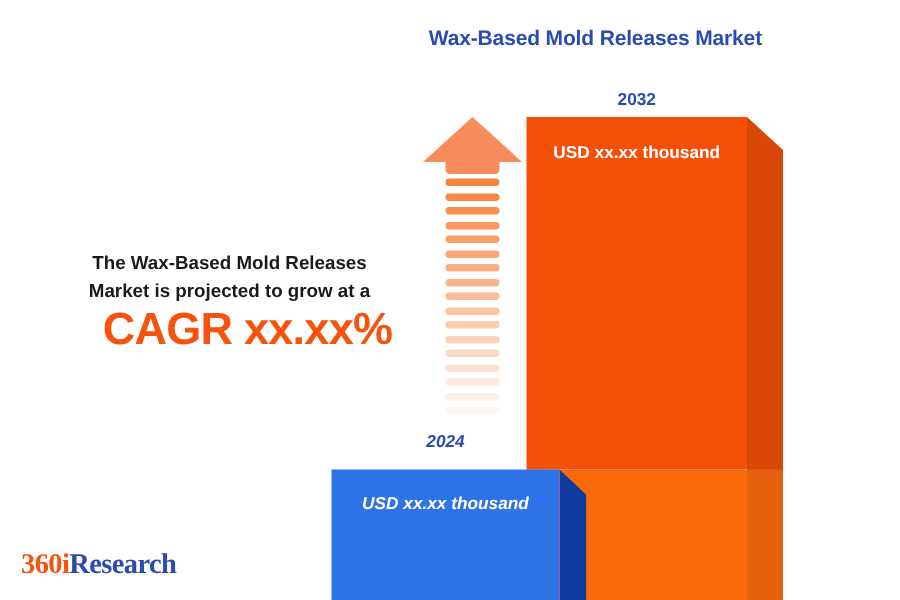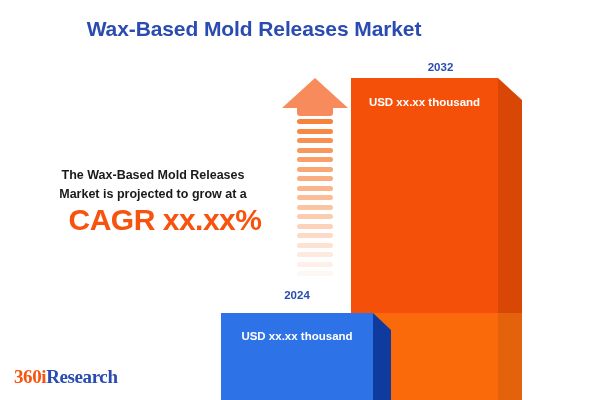--- a/index.html
+++ b/index.html
@@ -8,22 +8,22 @@
     background:#ffffff;
     font-family:"Liberation Sans","DejaVu Sans",sans-serif;
     overflow:hidden;
     position:relative;
   }
   #canvas{position:absolute;left:0;top:0;width:600px;height:400px;overflow:hidden;background:#fff;}
 
   
   #chart-title{
     position:absolute;left:0;top:17px;width:508px;
-    text-align:center;
-    font-size:21px;font-weight:bold;
+    text-align:right;
+    font-size:14px;font-weight:bold;
     color:#2a4bb0;
     letter-spacing:-0.1px;
     white-space:nowrap;
   }
 
   
   #growth-text{
     position:absolute;left:28px;top:166px;width:250px;
     text-align:center;
     color:#1a1a1a;
@@ -80,34 +80,34 @@
   #bar-2032-side{
     position:absolute;left:147px;top:0;width:24px;height:322px;
     background:#d94706;
     clip-path:polygon(0 0, 100% 22px, 100% 100%, 0 100%);
   }
   #bar-2032-side-lower{
     position:absolute;left:147px;top:235px;width:24px;height:87px;
     background:#e4620b;
   }
   #label-2032{
-    position:absolute;left:16px;top:-17px;width:147px;
+    position:absolute;left:0;top:-17px;width:147px;
     text-align:center;
     font-size:11.5px;font-weight:bold;color:#2a4bb0;
     white-space:nowrap;
   }
   #value-2032{
     position:absolute;left:0;top:18px;width:147px;
     text-align:center;
     font-size:11.5px;font-weight:bold;color:#ffffff;
     white-space:nowrap;
   }
 
   
-  #bar-2024{position:absolute;left:221px;top:313px;width:170px;height:87px;}
+  #bar-2024{position:absolute;left:221px;top:313px;width:170px;height:87px;font-style:italic;}
   #bar-2024-front{
     position:absolute;left:0;top:0;width:152px;height:87px;
     background:#2e72e8;
   }
   #bar-2024-side{
     position:absolute;left:152px;top:0;width:18px;height:87px;
     background:#0f3a9e;
     clip-path:polygon(0 0, 100% 17px, 100% 100%, 0 100%);
   }
   #label-2024{

